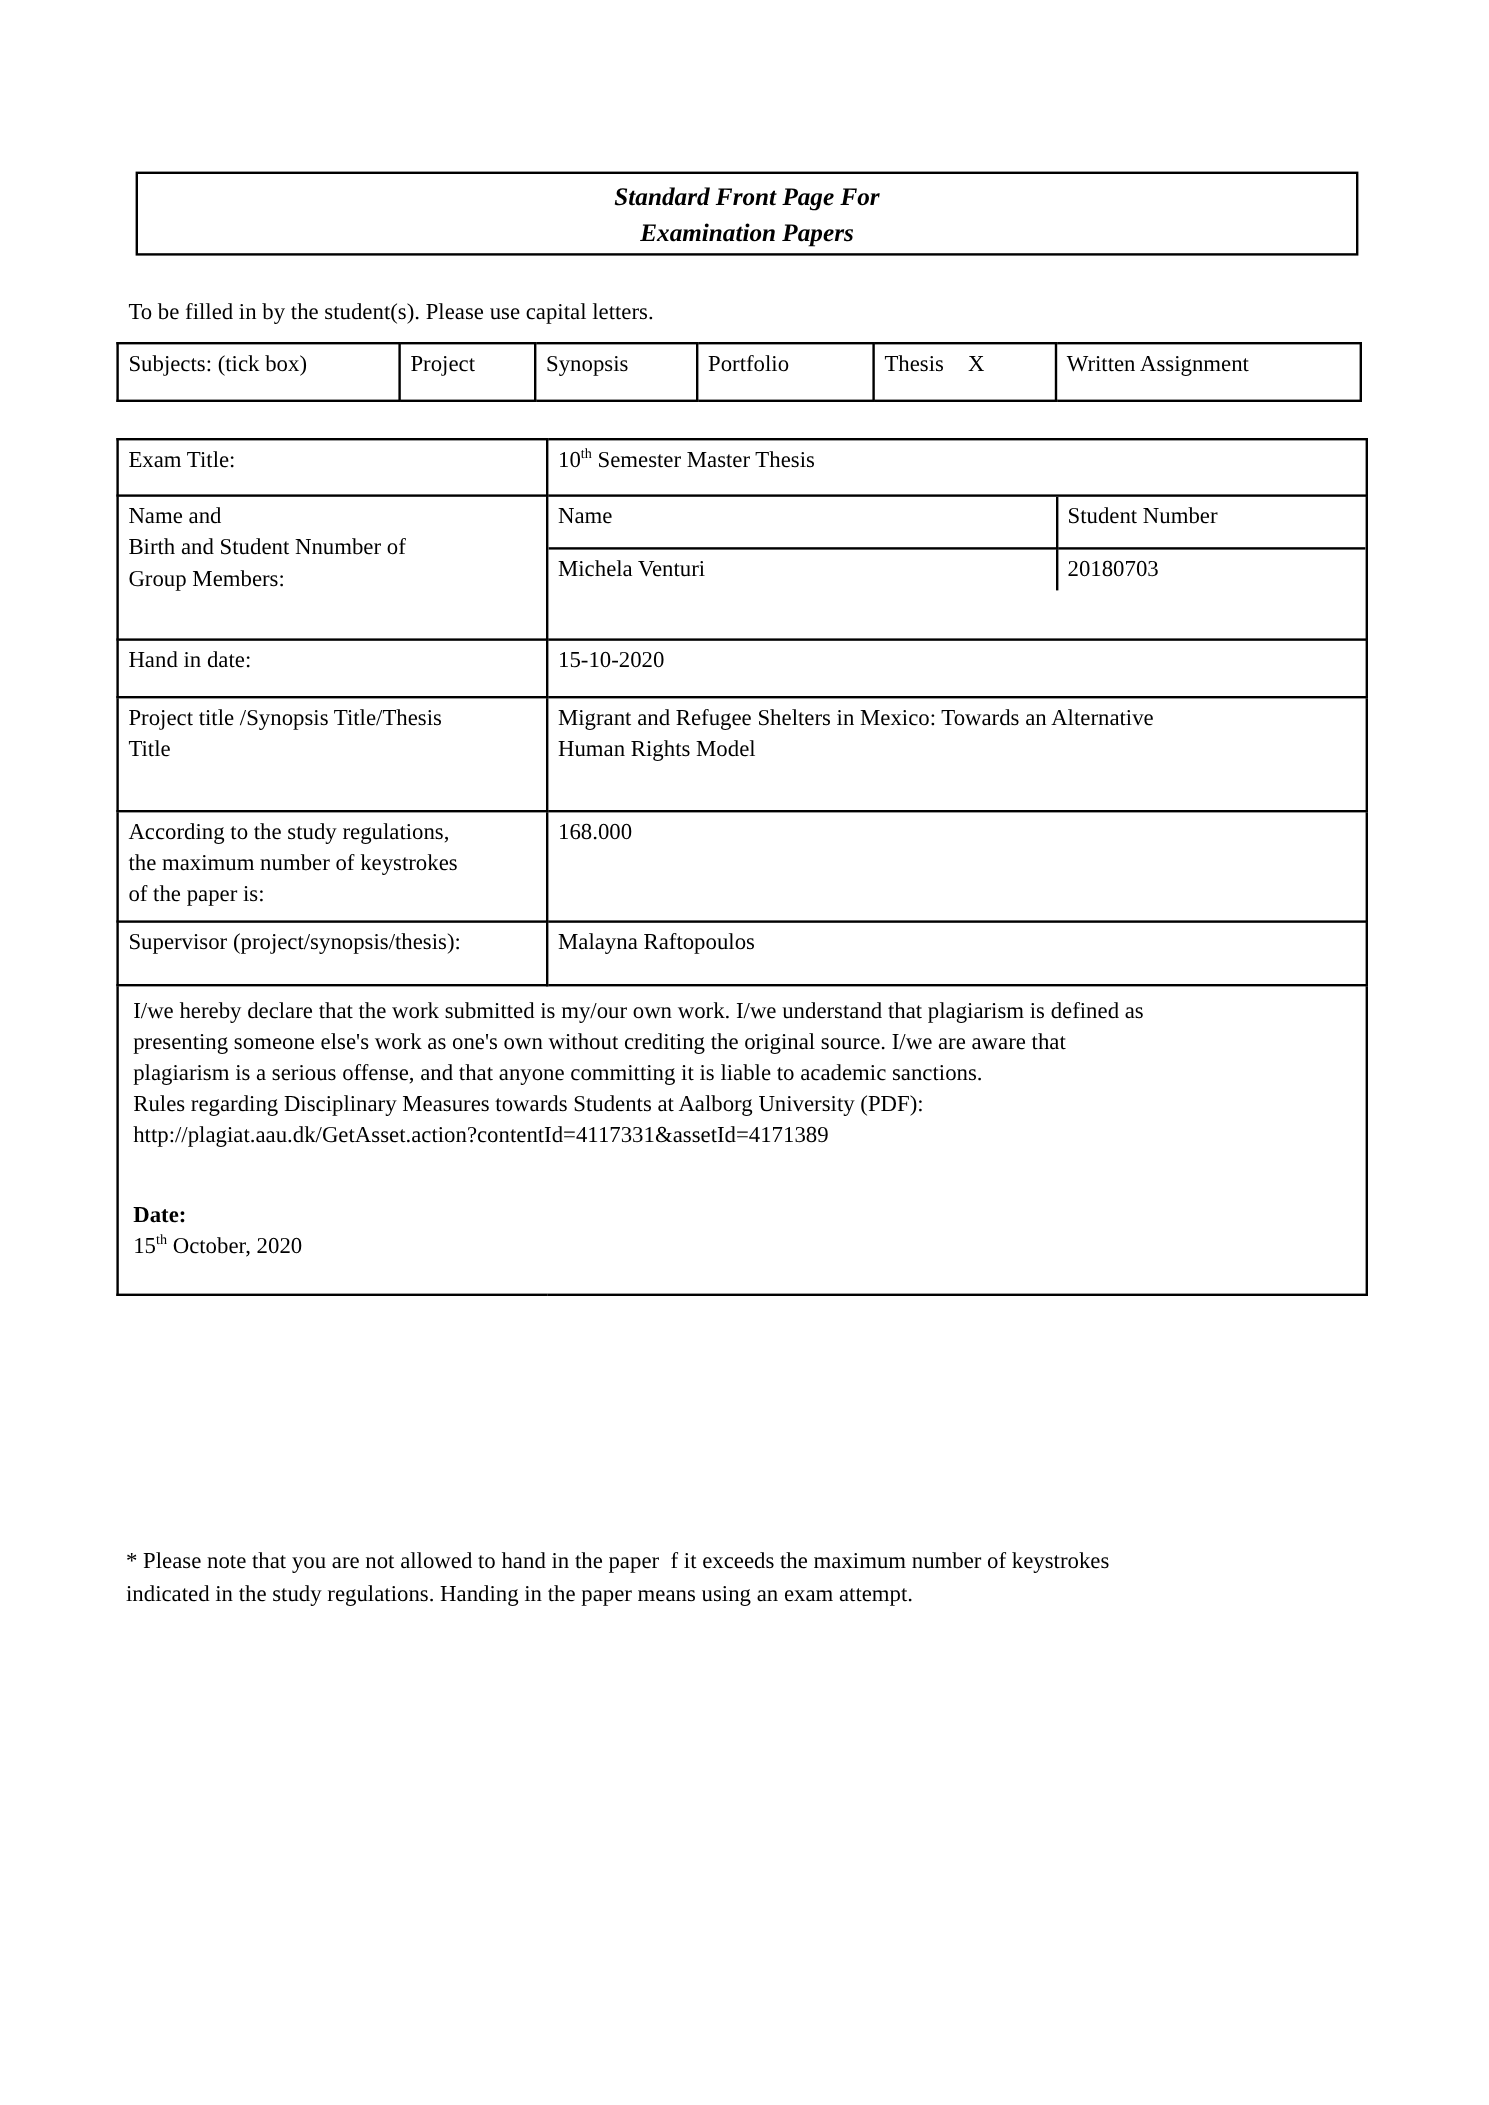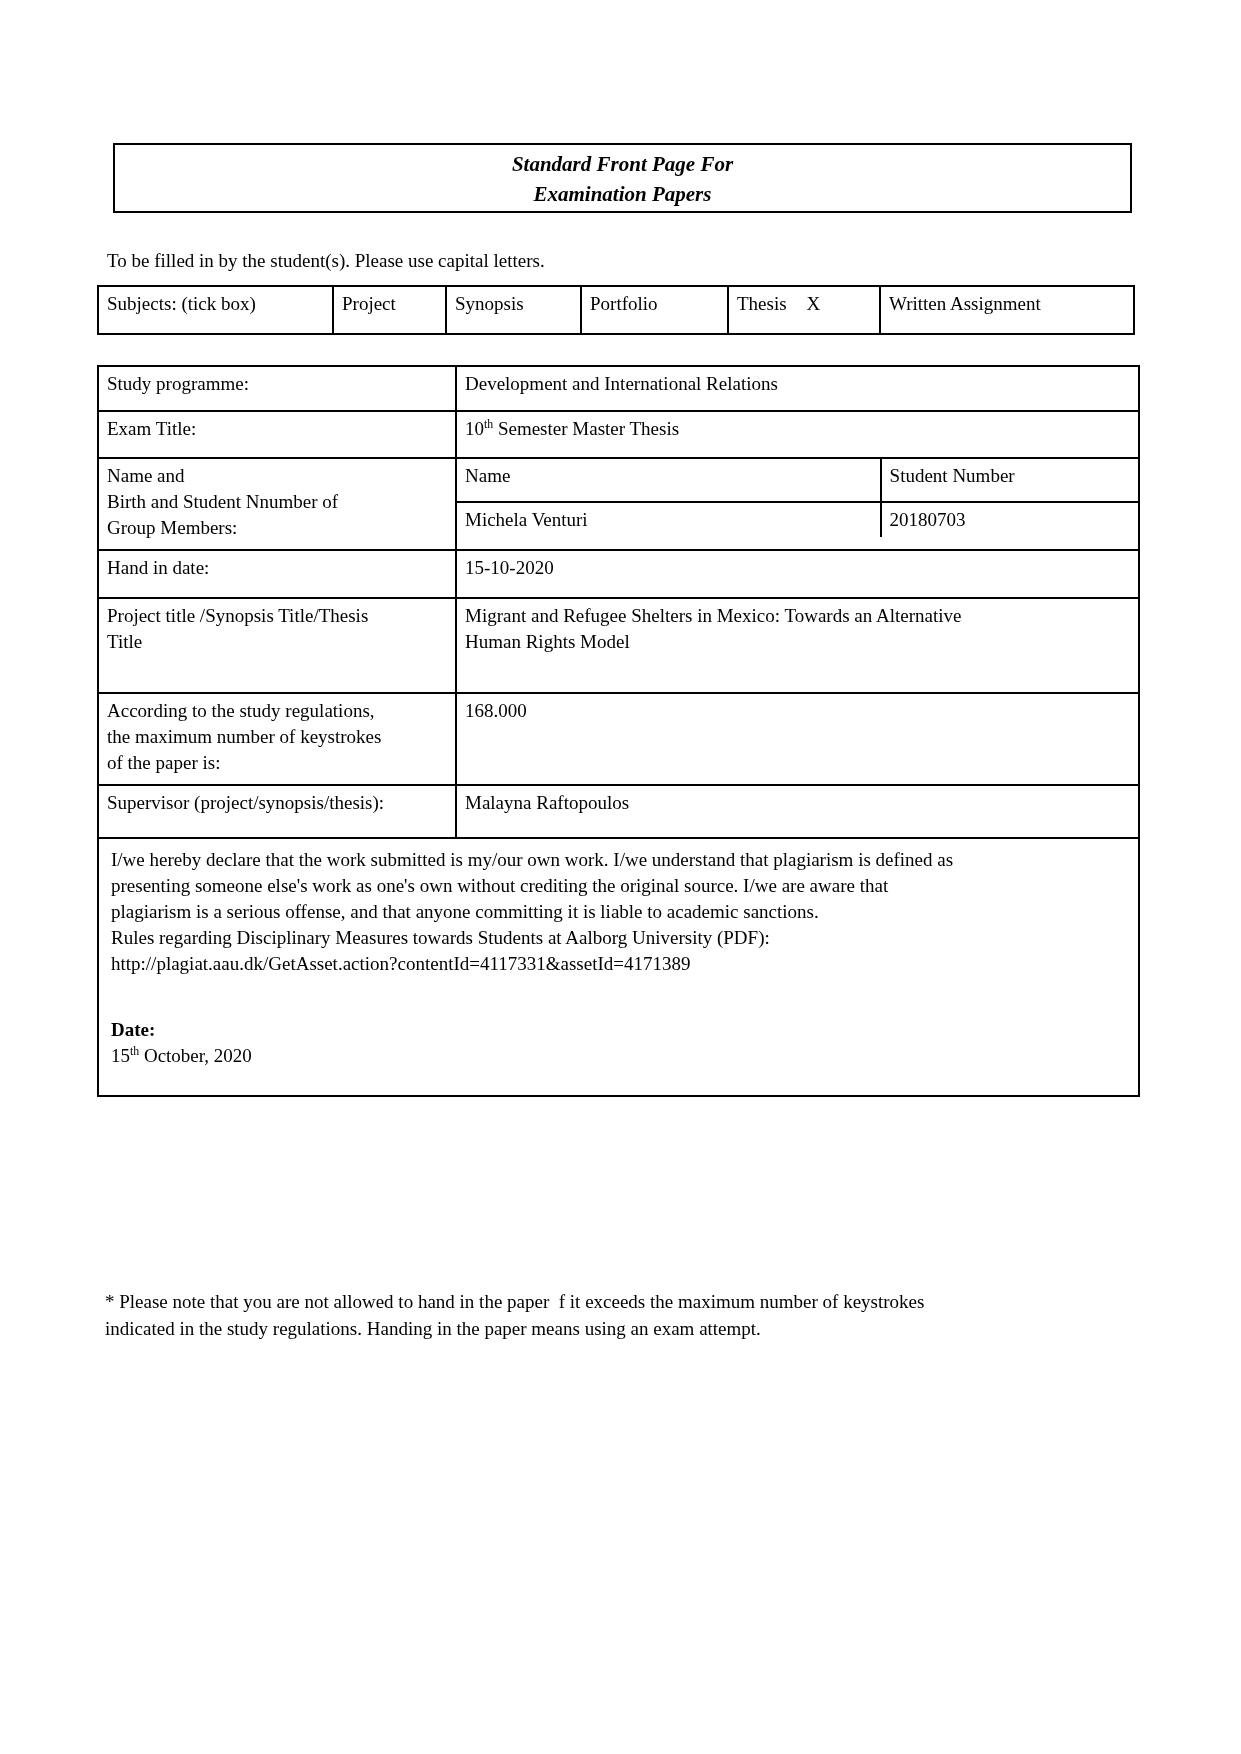--- a/index.html
+++ b/index.html
@@ -140,40 +140,32 @@
 </tbody>
   </table>
 
 <table class="form-table">
   <colgroup>
     <col style="width:358px">
       <col style="width:683px">
   </colgroup>
 
   <tbody>
-      <tr style="height:45px">
-    <td>
-      <span>Study programme:</span>
-    </td>
-    <td>
-      <span>Development and International Relations</span>
-    </td>
-  </tr>
 
 
   <tr style="height:47px">
     <td>
       <span>Exam Title:</span>
     </td>
     <td>
       <span><span>10</span><sup>th</sup><span> Semester Master Thesis</span></span>
     </td>
   </tr>
 
-  <tr style="height:92px">
+  <tr style="height:120px">
     <td>
       <span class="prelines">Name and
 Birth and Student Nnumber of
 Group Members:</span>
     </td>
     <td class="cell-nested">
       <table class="nested-table">
         <colgroup>
           <col style="width:62.2%">
               <col style="width:37.8%">

